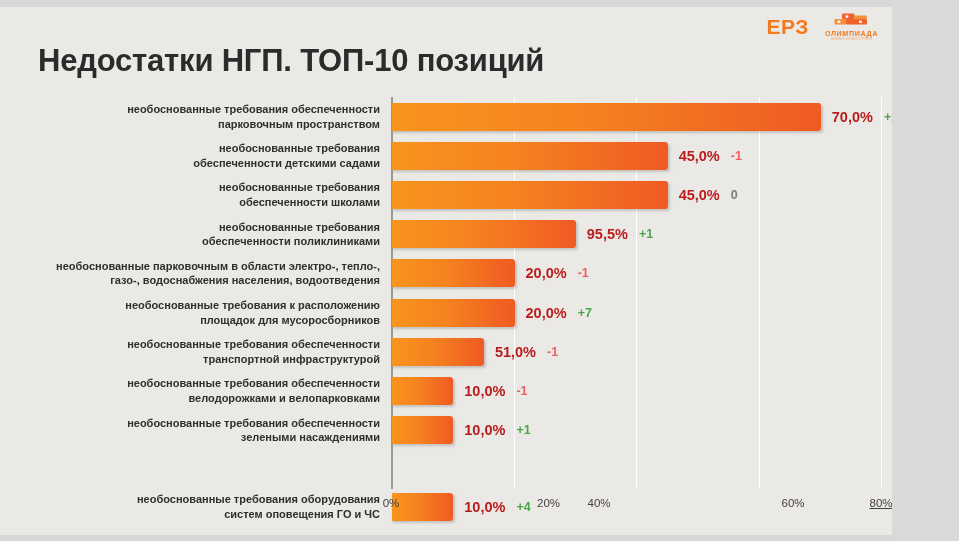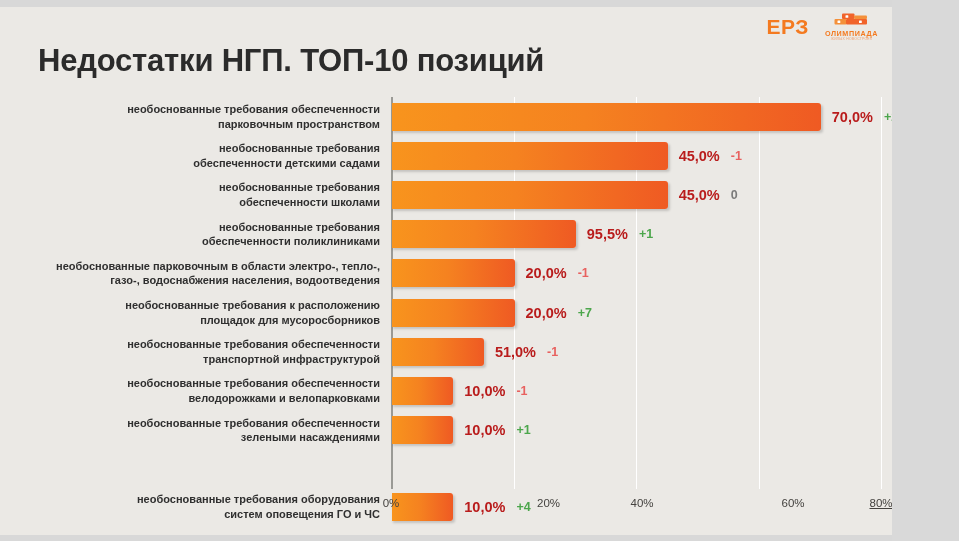--- a/index.html
+++ b/index.html
@@ -305,19 +305,19 @@
           <div class="bar-wrap">
             <div class="bar" style="width: 61.25px; height: 28px;"></div>
             <div class="val">10,0%</div>
             <div class="delta up">+4</div>
           </div>
         </div>
       </div>
     <div class="tick-row" id="ticks">
         <div class="tick" style="left: 391px;">0%</div>
         <div class="tick" style="left: 513.5px; margin-left: 35px;">20%</div>
-        <div class="tick" style="left: 642px;">40%</div>
+        <div class="tick" style="left: 599px;">40%</div>
         <div class="tick" style="left: 793px;">60%</div>
         <div class="tick" style="left: 881px; text-decoration: underline;">80%</div>
       </div>
   </div>
 
 </div>
 
 </body></html>

